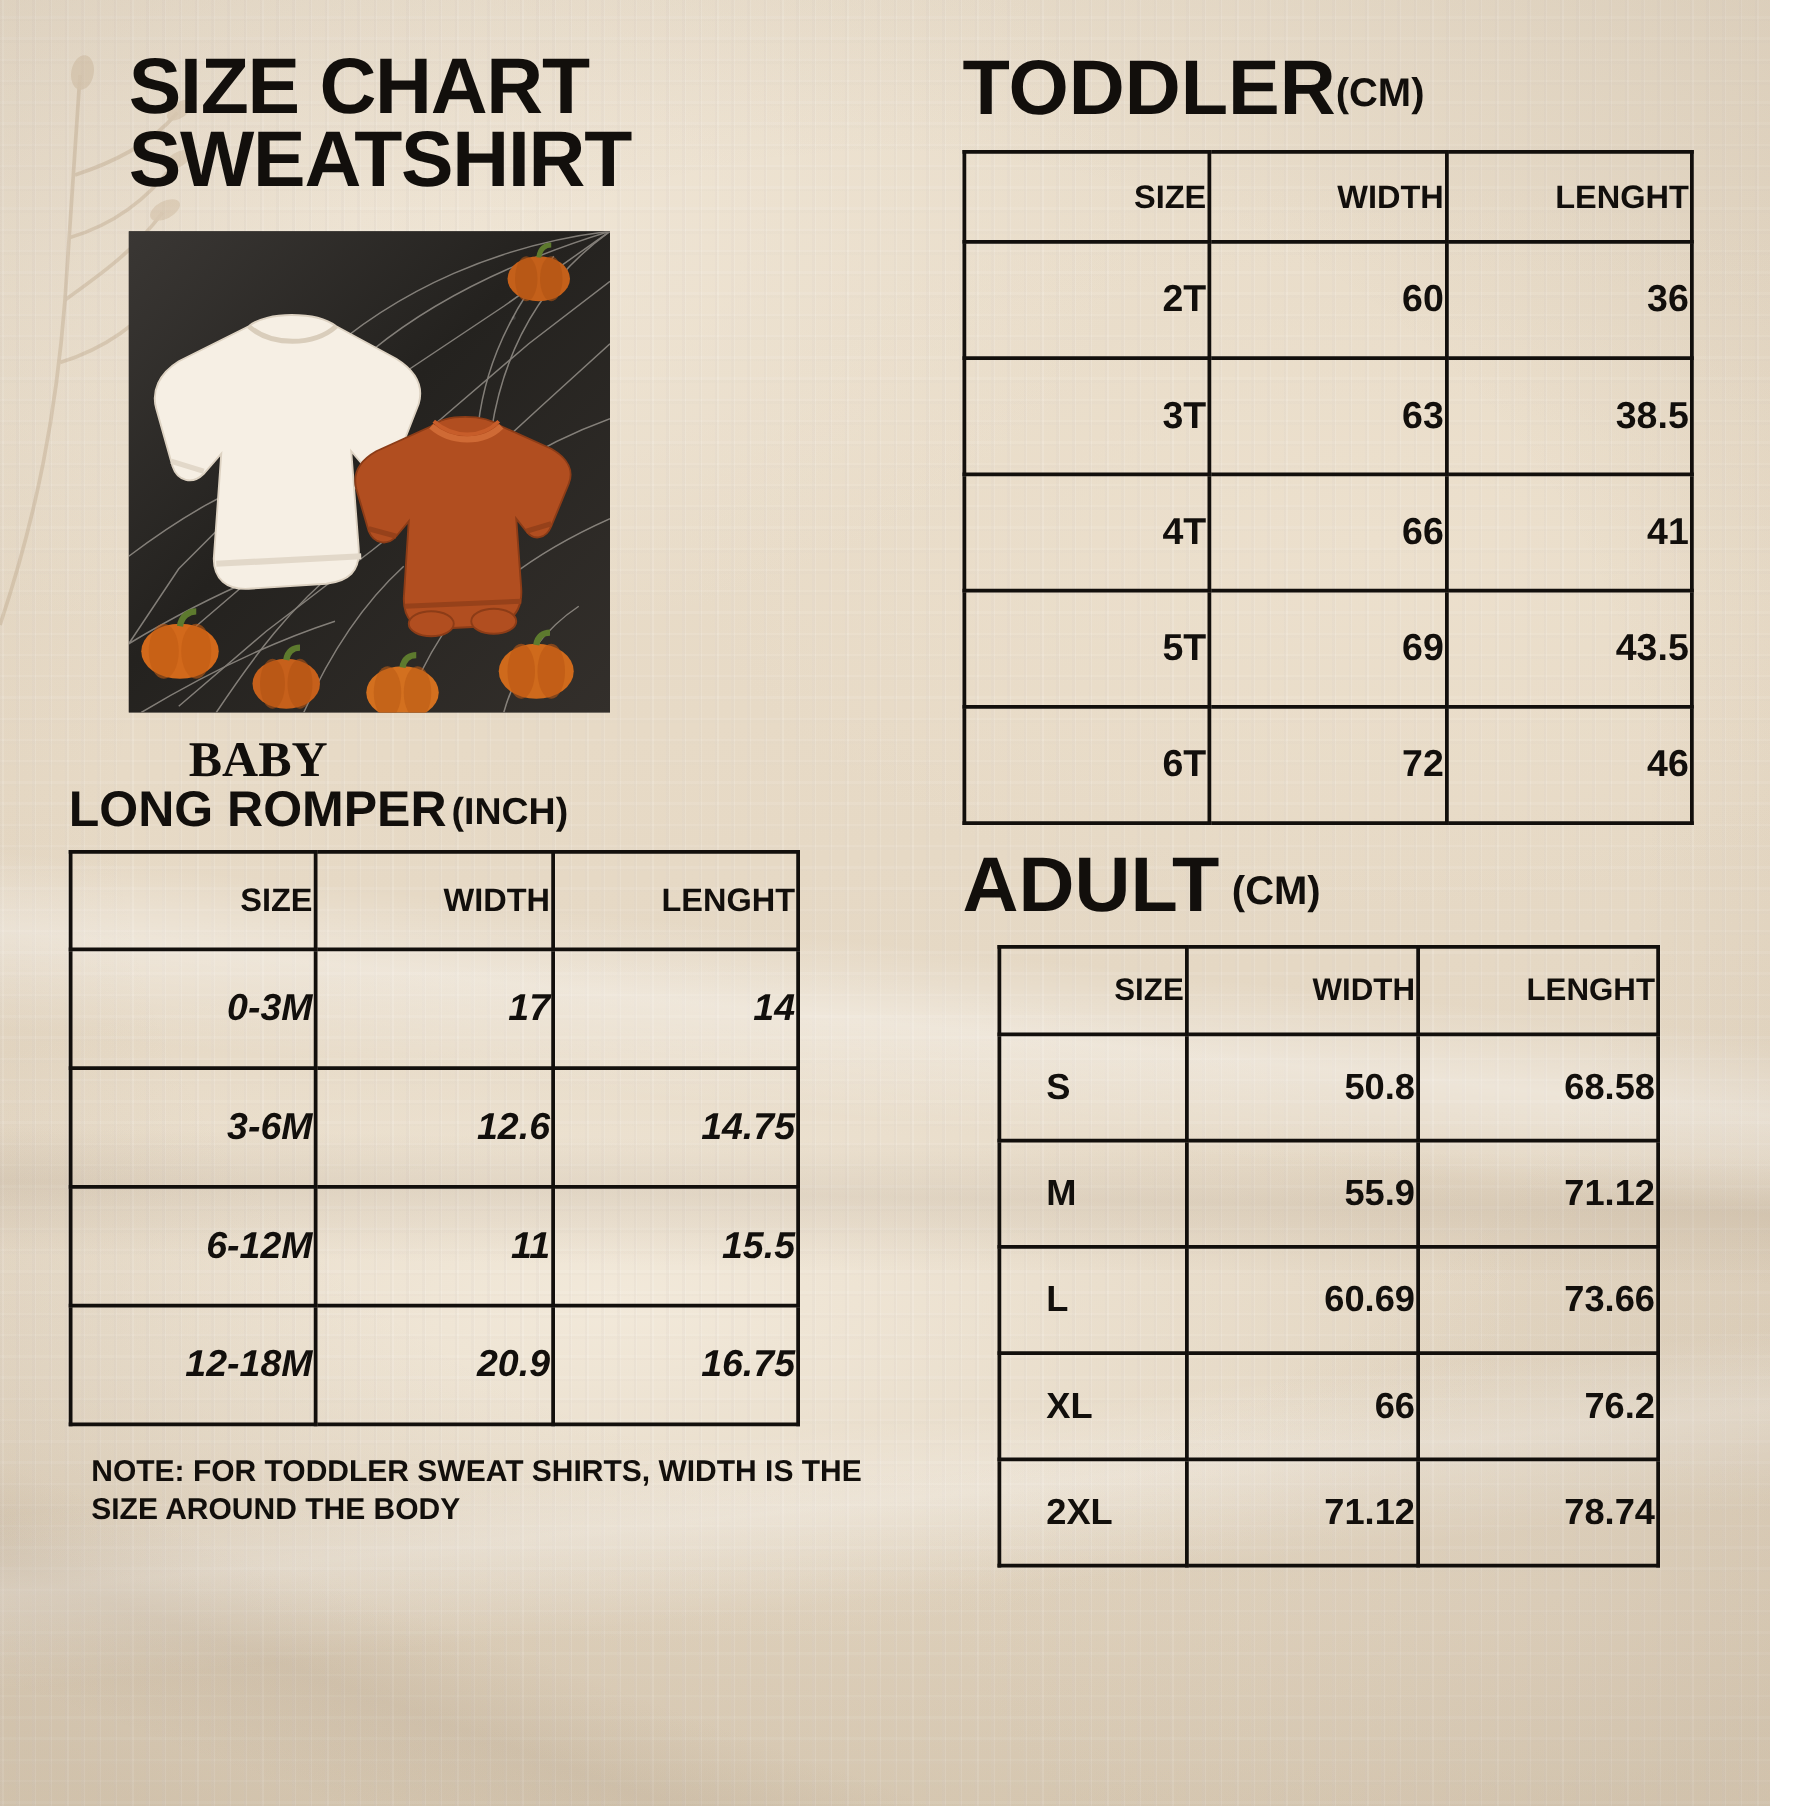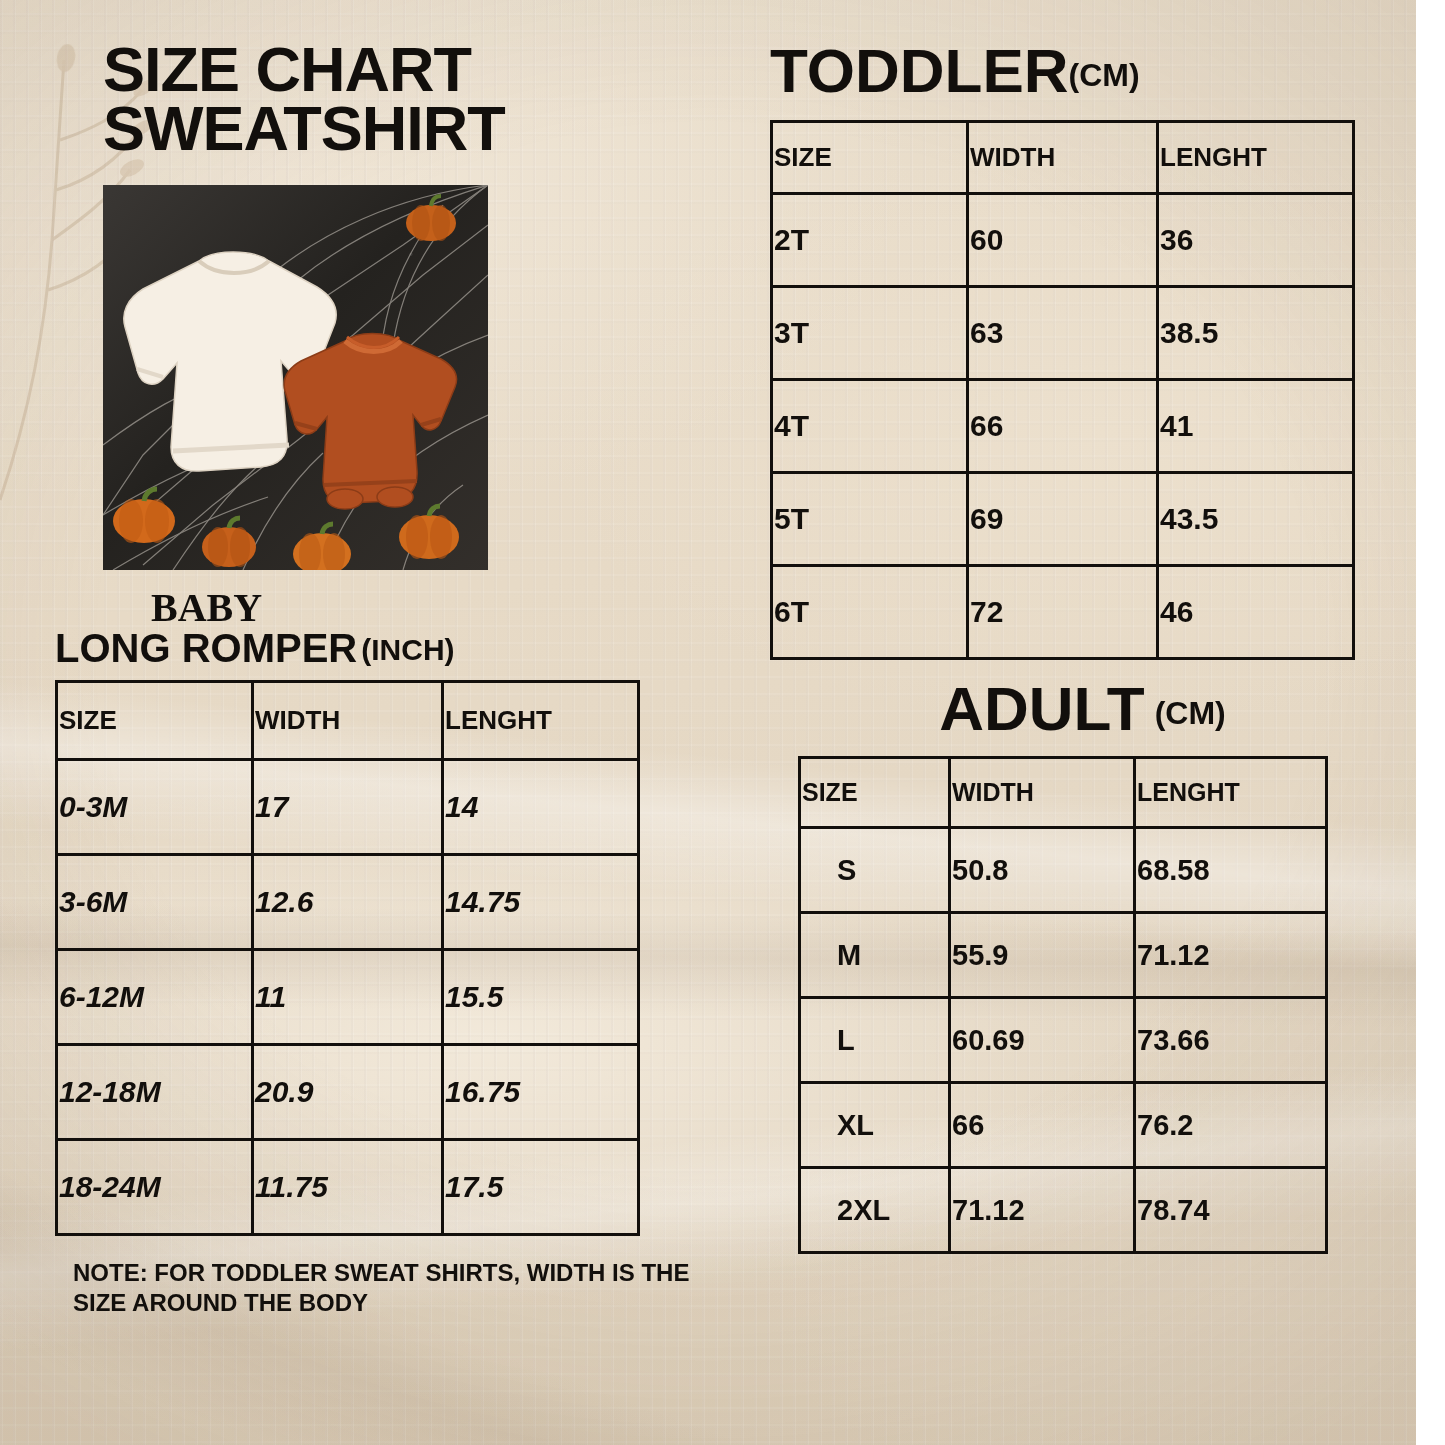--- a/index.html
+++ b/index.html
@@ -109,33 +109,33 @@
   .sub-baby .unit {
     font-size: 30px; display:inline-block; vertical-align: 2px; margin-left: 4px;
   }
 
   .sub-toddler {
     font-size: 62px; line-height: 1; margin-left: 70px;
   }
   .sub-toddler .unit { font-size: 32px; vertical-align: 6px; }
 
   .sub-adult {
-    font-size: 62px; line-height: 1; margin-left: 155px; margin-top: 24px; text-align: center;
+    font-size: 62px; line-height: 1; margin-left: 155px; margin-top: 24px;
   }
   .sub-adult .unit { font-size: 32px; vertical-align: 6px; margin-left: 10px; }
 
   
   table.sz {
     border-collapse: collapse;
     font-weight: 700;
     color: #120f0c;
   }
   table.sz th, table.sz td {
     border: 3px solid #120f0c;
-    text-align: left;
+    text-align: right;
     font-weight: 700;
   }
   table.baby {
     width: 585px; margin: 12px 0 0 0;
   }
   table.baby th { font-size: 26px; height: 78px; }
   table.baby td { font-size: 30px; height: 95px; font-style: italic; }
   table.baby th:nth-child(1), table.baby td:nth-child(1) { width: 196px; }
   table.baby th:nth-child(2), table.baby td:nth-child(2) { width: 190px; }
 
@@ -313,25 +313,20 @@
         <tr>
           <td>6-12M</td>
           <td>11</td>
           <td>15.5</td>
         </tr>
         <tr>
           <td>12-18M</td>
           <td>20.9</td>
           <td>16.75</td>
         </tr>
-        <tr>
-          <td>18-24M</td>
-          <td>11.75</td>
-          <td>17.5</td>
-        </tr>
       </tbody>
     </table>
 
     <p class="note">NOTE: FOR TODDLER SWEAT SHIRTS, WIDTH IS THE SIZE AROUND THE BODY</p>
   </div>
 
   <div class="col-right">
 
     <h2 class="sub sub-toddler">
       <span>TODDLER</span><span class="unit">(CM)</span>

